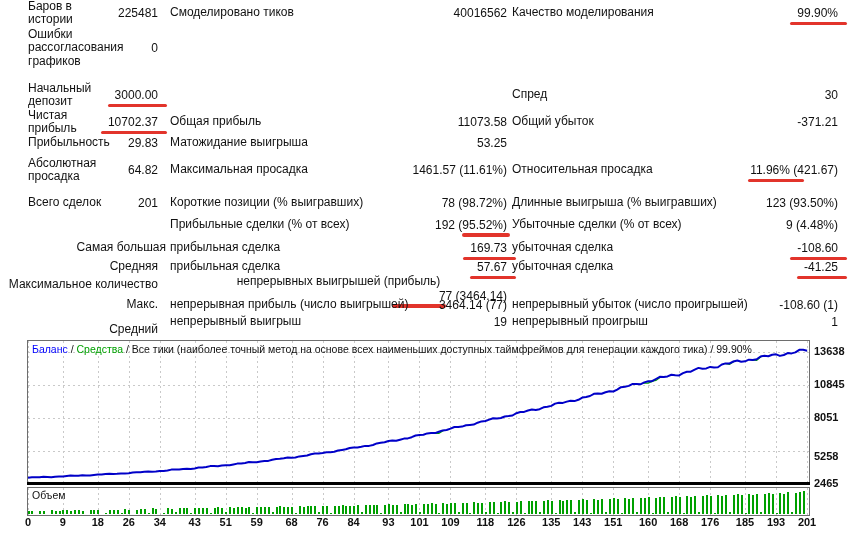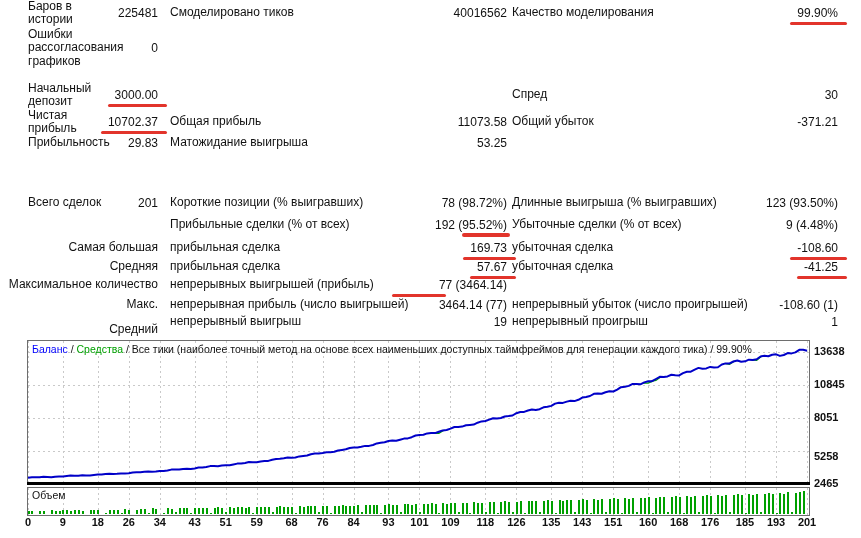--- a/index.html
+++ b/index.html
@@ -89,20 +89,34 @@
       <div class="trow" style="top: 133px; height: 20px;">
         <div class="tcell c1" style="left: 28px; width: 130px;">
           <span class="lbl">Прибыльность</span>
           <span class="val">29.83</span>
         </div>
         <div class="tcell c2" style="left: 170px; width: 337px;">
           <span class="lbl">Матожидание выигрыша</span>
           <span class="val">53.25</span>
         </div>
       </div>
+      <div class="trow" style="top: 154px; height: 32px;">
+        <div class="tcell c1" style="left: 28px; width: 130px;">
+          <span class="lbl">Абсолютная просадка</span>
+          <span class="val">64.82</span>
+        </div>
+        <div class="tcell c2" style="left: 170px; width: 337px;">
+          <span class="lbl">Максимальная просадка</span>
+          <span class="val">1461.57 (11.61%)</span>
+        </div>
+        <div class="tcell c3" style="left: 512px; width: 326px;">
+          <span class="lbl">Относительная просадка</span>
+          <span class="val">11.96% (421.67)<i class="rl rl-left" style="background: rgb(224, 37, 27);"></i></span>
+        </div>
+      </div>
       <div class="trow" style="top: 192px; height: 21px;">
         <div class="tcell c1" style="left: 28px; width: 130px;">
           <span class="lbl">Всего сделок</span>
           <span class="val">201</span>
         </div>
         <div class="tcell c2" style="left: 170px; width: 337px;">
           <span class="lbl">Короткие позиции (% выигравших)</span>
           <span class="val">78 (98.72%)</span>
         </div>
         <div class="tcell c3" style="left: 512px; width: 326px;">
@@ -114,21 +128,21 @@
         <div class="tcell c2" style="left: 170px; width: 337px;">
           <span class="lbl">Прибыльные сделки (% от всех)</span>
           <span class="val">192 (95.52%)<i class="rl rl-right" style="background: rgb(224, 37, 27);"></i></span>
         </div>
         <div class="tcell c3" style="left: 512px; width: 326px;">
           <span class="lbl">Убыточные сделки (% от всех)</span>
           <span class="val">9 (4.48%)</span>
         </div>
       </div>
       <div class="trow" style="top: 238px; height: 20px;">
-        <div class="tcell c1 ralign" style="left: 0px; width: 158px;">
+        <div class="tcell c1 ralign" style="left: 8px; width: 158px;">
           <span class="lbl">Самая большая</span>
         </div>
         <div class="tcell c2" style="left: 170px; width: 337px;">
           <span class="lbl">прибыльная сделка</span>
           <span class="val">169.73<i class="rl rl-full" style="background: rgb(224, 37, 27);"></i></span>
         </div>
         <div class="tcell c3" style="left: 512px; width: 326px;">
           <span class="lbl">убыточная сделка</span>
           <span class="val">-108.60<i class="rl rl-full" style="background: rgb(224, 37, 27);"></i></span>
         </div>
@@ -143,21 +157,21 @@
         </div>
         <div class="tcell c3" style="left: 512px; width: 326px;">
           <span class="lbl">убыточная сделка</span>
           <span class="val">-41.25<i class="rl rl-full" style="background: rgb(224, 37, 27);"></i></span>
         </div>
       </div>
       <div class="trow" style="top: 275px; height: 20px;">
         <div class="tcell c1 ralign" style="left: 0px; width: 158px;">
           <span class="lbl">Максимальное количество</span>
         </div>
-        <div class="tcell c2" style="left: 170px; width: 337px;">
+        <div class="tcell c2" style="left: 170px; width: 337px; flex-direction: column;">
           <span class="lbl">непрерывных выигрышей (прибыль)</span>
           <span class="val">77 (3464.14)<i class="rl rl-far-left" style="background: rgb(224, 37, 27);"></i></span>
         </div>
       </div>
       <div class="trow" style="top: 295px; height: 20px;">
         <div class="tcell c1 ralign" style="left: 0px; width: 158px;">
           <span class="lbl">Макс.</span>
         </div>
         <div class="tcell c2" style="left: 170px; width: 337px;">
           <span class="lbl">непрерывная прибыль (число выигрышей)</span>

